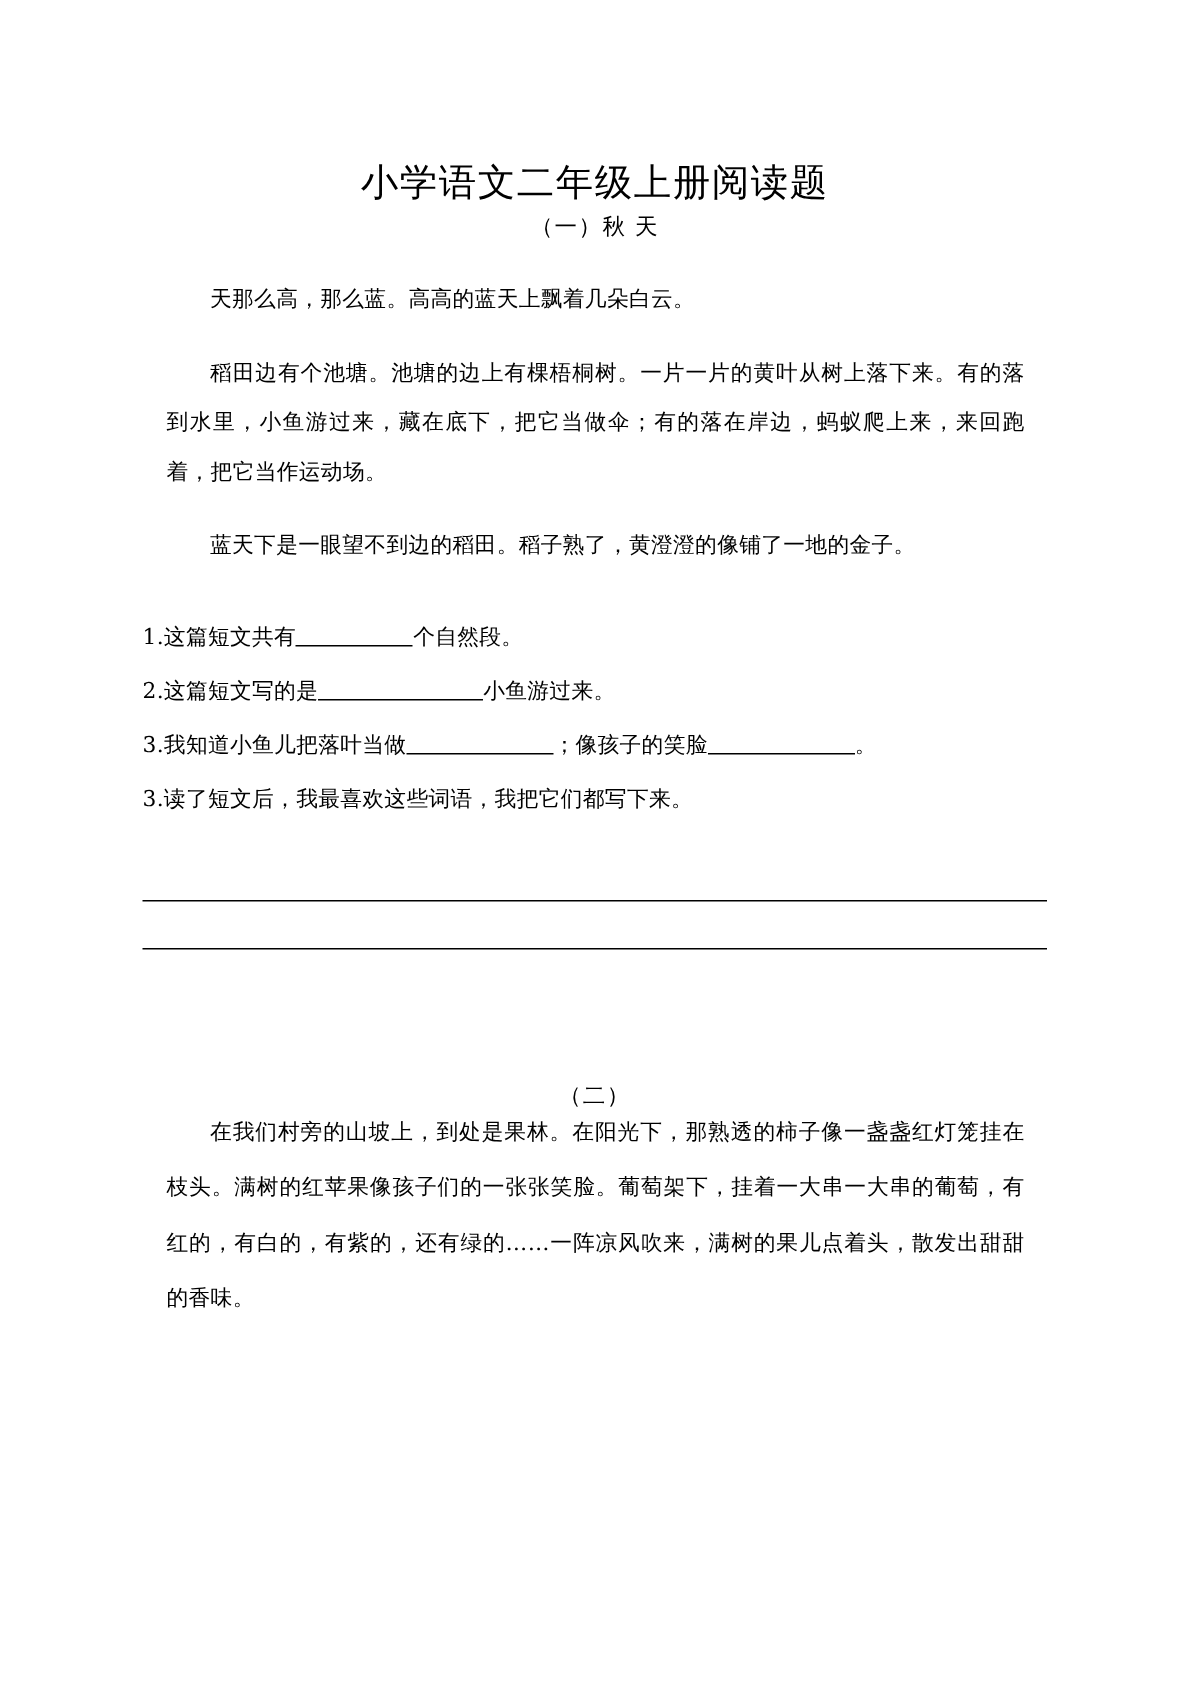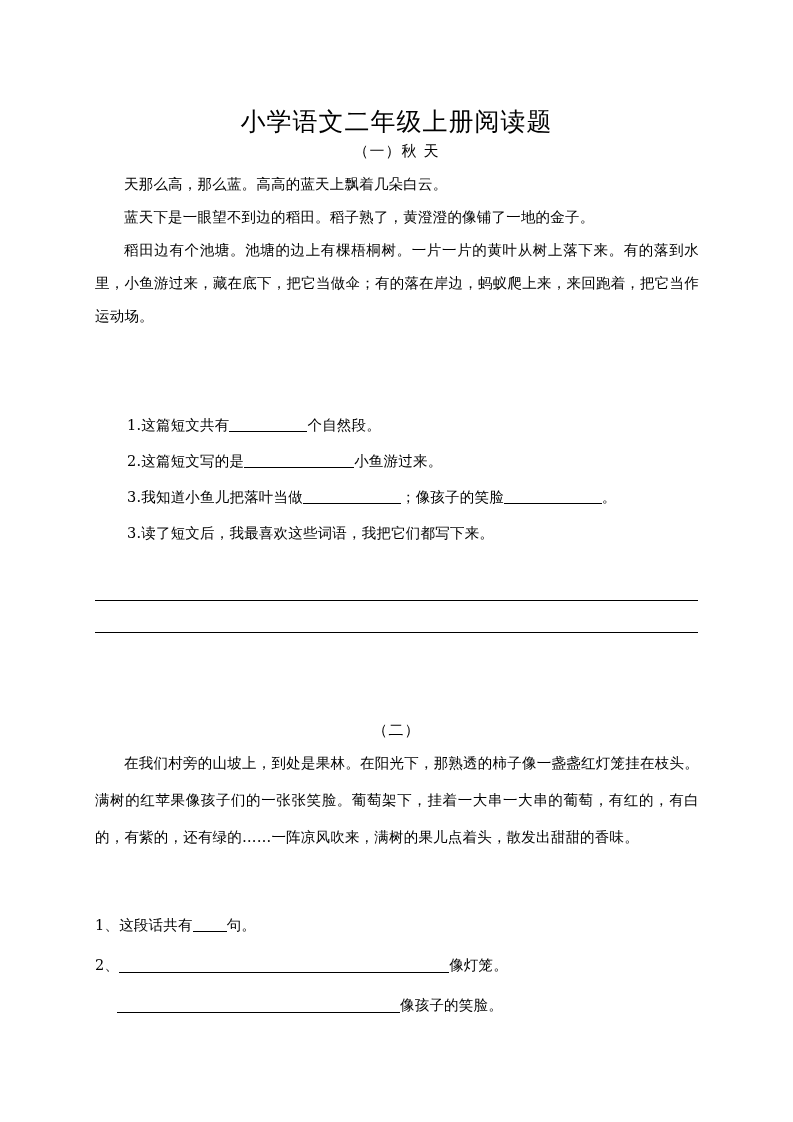--- a/index.html
+++ b/index.html
@@ -59,21 +59,21 @@
     width: 604px;
     box-sizing: border-box;
   }
 
   .para {
     font-size: 14.5px;
     line-height: 33px;
     text-align: justify;
     text-justify: inter-ideograph;
     letter-spacing: 0.2px;
-    margin: 0;
+    margin: 16px;
   }
   .para.indent { text-indent: 2em; }
 
   
   .sec1 .para { font-family: "DejaVu Serif", "Liberation Serif", serif; }
   .sec2 .para {
     font-family: "DejaVu Serif", "Liberation Serif", serif;
     font-size: 14.5px;
     line-height: 37px;
   }
@@ -119,27 +119,27 @@
 <div class="page">
 
   <div class="doc-title">小学语文二年级上册阅读题</div>
 
   <div class="section-head s1">（一）秋 天</div>
 
   <div class="block sec1" style="top: 168px;">
 
     <p class="para indent">天那么高，那么蓝。高高的蓝天上飘着几朵白云。</p>
 
+    <p class="para indent">稻田边有个池塘。池塘的边上有棵梧桐树。一片一片的黄叶从树上落下来。有的落到水里，小鱼游过来，藏在底下，把它当做伞；有的落在岸边，蚂蚁爬上来，来回跑着，把它当作运动场。</p>
+
     <p class="para indent">蓝天下是一眼望不到边的稻田。稻子熟了，黄澄澄的像铺了一地的金子。</p>
-
-    <p class="para indent">稻田边有个池塘。池塘的边上有棵梧桐树。一片一片的黄叶从树上落下来。有的落到水里，小鱼游过来，藏在底下，把它当做伞；有的落在岸边，蚂蚁爬上来，来回跑着，把它当作运动场。</p>
 
   </div>
 
-  <div class="block sec1" style="top: 407px; margin-left: 32px;">
+  <div class="block sec1" style="top: 407px;">
 
     <p class="q">
       <span>1.这篇短文共有</span><span class="blank w-s"></span><span>个自然段。</span>
     </p>
 
     <p class="q">
       <span>2.这篇短文写的是</span><span class="blank w-l"></span><span>小鱼游过来。</span>
     </p>
 
     <p class="q">
@@ -148,32 +148,18 @@
 
 
     <p class="q">3.读了短文后，我最喜欢这些词语，我把它们都写下来。</p>
   </div>
 
   <div class="rule" style="top: 600px;"></div>
   <div class="rule" style="top: 632px;"></div>
 
   <div class="section-head s2">（二）</div>
 
-  <div class="block sec2" style="top: 745px;">
+  <div class="block sec2" style="top: 721px;">
     <p class="para indent">在我们村旁的山坡上，到处是果林。在阳光下，那熟透的柿子像一盏盏红灯笼挂在枝头。满树的红苹果像孩子们的一张张笑脸。葡萄架下，挂着一大串一大串的葡萄，有红的，有白的，有紫的，还有绿的……一阵凉风吹来，满树的果儿点着头，散发出甜甜的香味。</p>
   </div>
 
-  <div class="block sec2" style="top: 905px;">
-
-    <p class="q">
-      <span>1、这段话共有</span><span class="blank w-xs"></span><span>句。</span>
-    </p>
-
-    <p class="q">
-      <span>2、</span><span class="blank w-long1"></span><span>像灯笼。</span>
-    </p>
-
-    <p class="q">
-      <span class="lead-pad"></span><span class="blank w-long2"></span><span>像孩子的笑脸。</span>
-    </p>
-  </div>
 
 </div>
 
 </body></html>

